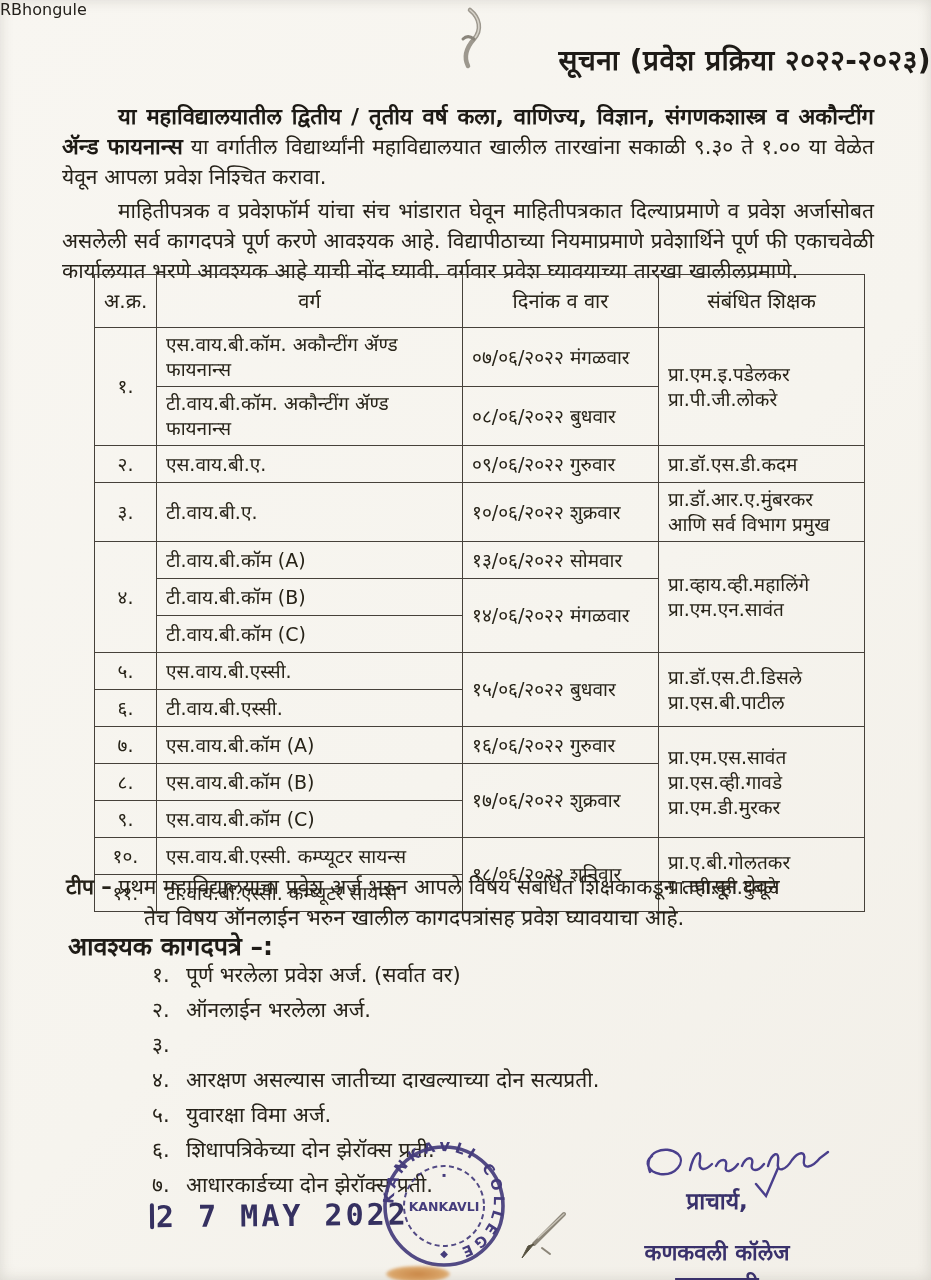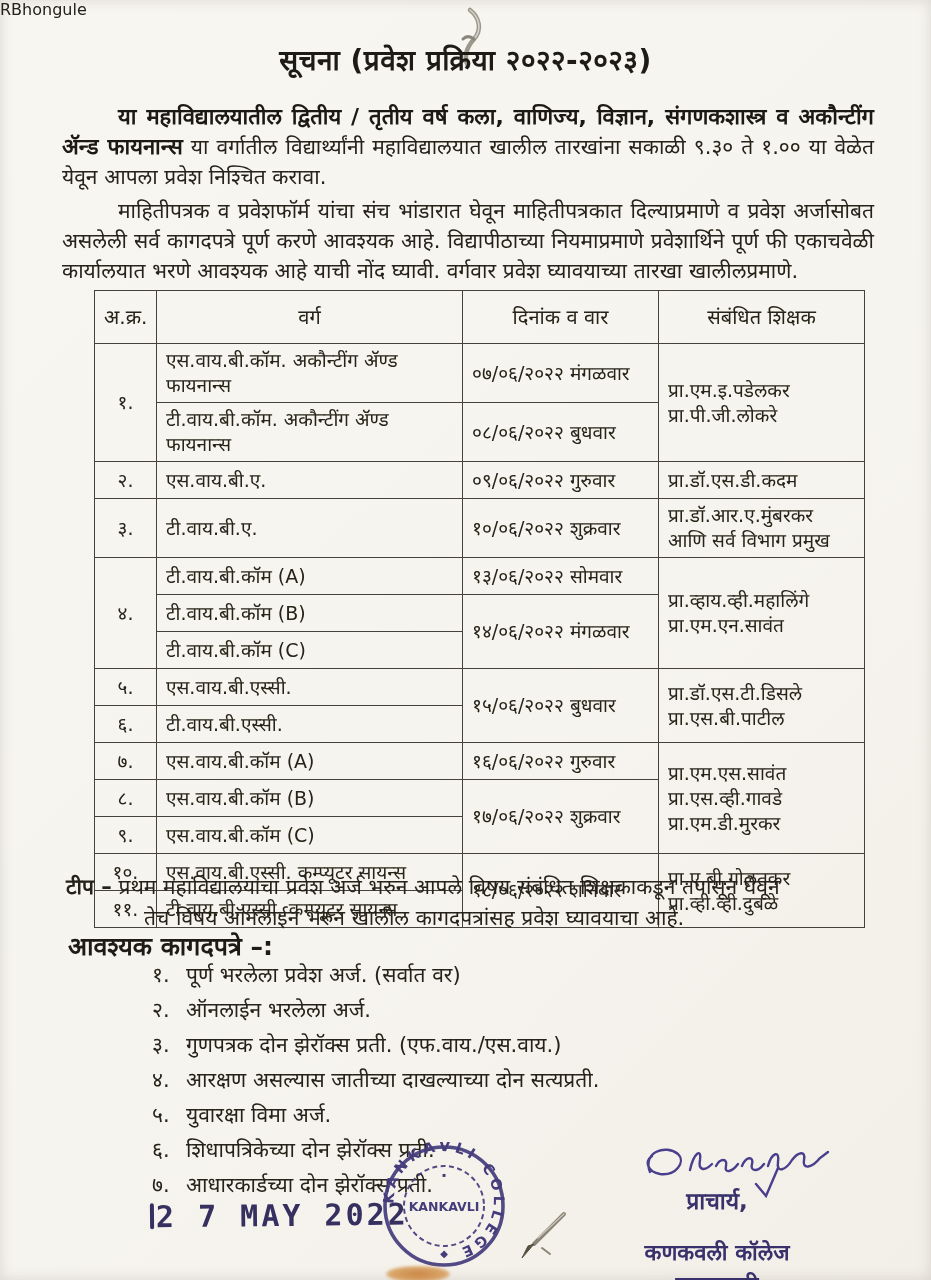--- a/index.html
+++ b/index.html
@@ -9,34 +9,34 @@
     margin:0 auto;
     background:linear-gradient(135deg,#f8f6f1 0%,#f6f4ee 55%,#f2efe8 100%);
     box-shadow:inset 0 0 14px rgba(90,85,70,.18);
     overflow:hidden;
     font-family:"DejaVu Sans","Liberation Sans",sans-serif;
     color:#24211c;
   }
   
   .doc-title{
     position:absolute;top:40px;left:0;width:100%;
-    text-align:center;font-size:28px;font-weight:700;color:#1e1b17;
+    text-align:right;font-size:28px;font-weight:700;color:#1e1b17;
     letter-spacing:.5px;
   }
   
   .para{
     position:absolute;left:62px;width:812px;
     font-size:21px;line-height:30px;text-align:justify;color:#262219;
   }
   .para.p1{top:102px;text-indent:56px;}
   .para.p2{top:196px;text-indent:56px;}
   .para .b{font-weight:700;font-size:22px;color:#1c1914;}
   
   table.sched{
-    position:absolute;top:290px;left:94px;
+    position:absolute;top:274px;left:94px;
     width:770px;border-collapse:collapse;table-layout:fixed;
     font-size:19px;line-height:25px;color:#272318;
   }
   table.sched td,table.sched th{
     border:1.6px solid #46413a;padding:4px 9px;vertical-align:middle;
     font-weight:400;overflow:hidden;
   }
   table.sched thead th{height:44px;text-align:center;font-size:20px;}
   td.sr{text-align:center;}
   td.cls{padding-left:14px;}
@@ -226,21 +226,20 @@
     <div class="doc-item">
         <span class="num">१.</span>
         <span>पूर्ण भरलेला प्रवेश अर्ज. (सर्वात वर)</span>
       </div>
     <div class="doc-item">
         <span class="num">२.</span>
         <span>ऑनलाईन भरलेला अर्ज.</span>
       </div>
     <div class="doc-item">
         <span class="num">३.</span>
-        <span>गुणपत्रक दोन झेरॉक्स प्रती. (एफ.वाय./एस.वाय.)</span>
       </div>
     <div class="doc-item">
         <span class="num">४.</span>
         <span>आरक्षण असल्यास जातीच्या दाखल्याच्या दोन सत्यप्रती.</span>
       </div>
     <div class="doc-item">
         <span class="num">५.</span>
         <span>युवारक्षा विमा अर्ज.</span>
       </div>
     <div class="doc-item">

